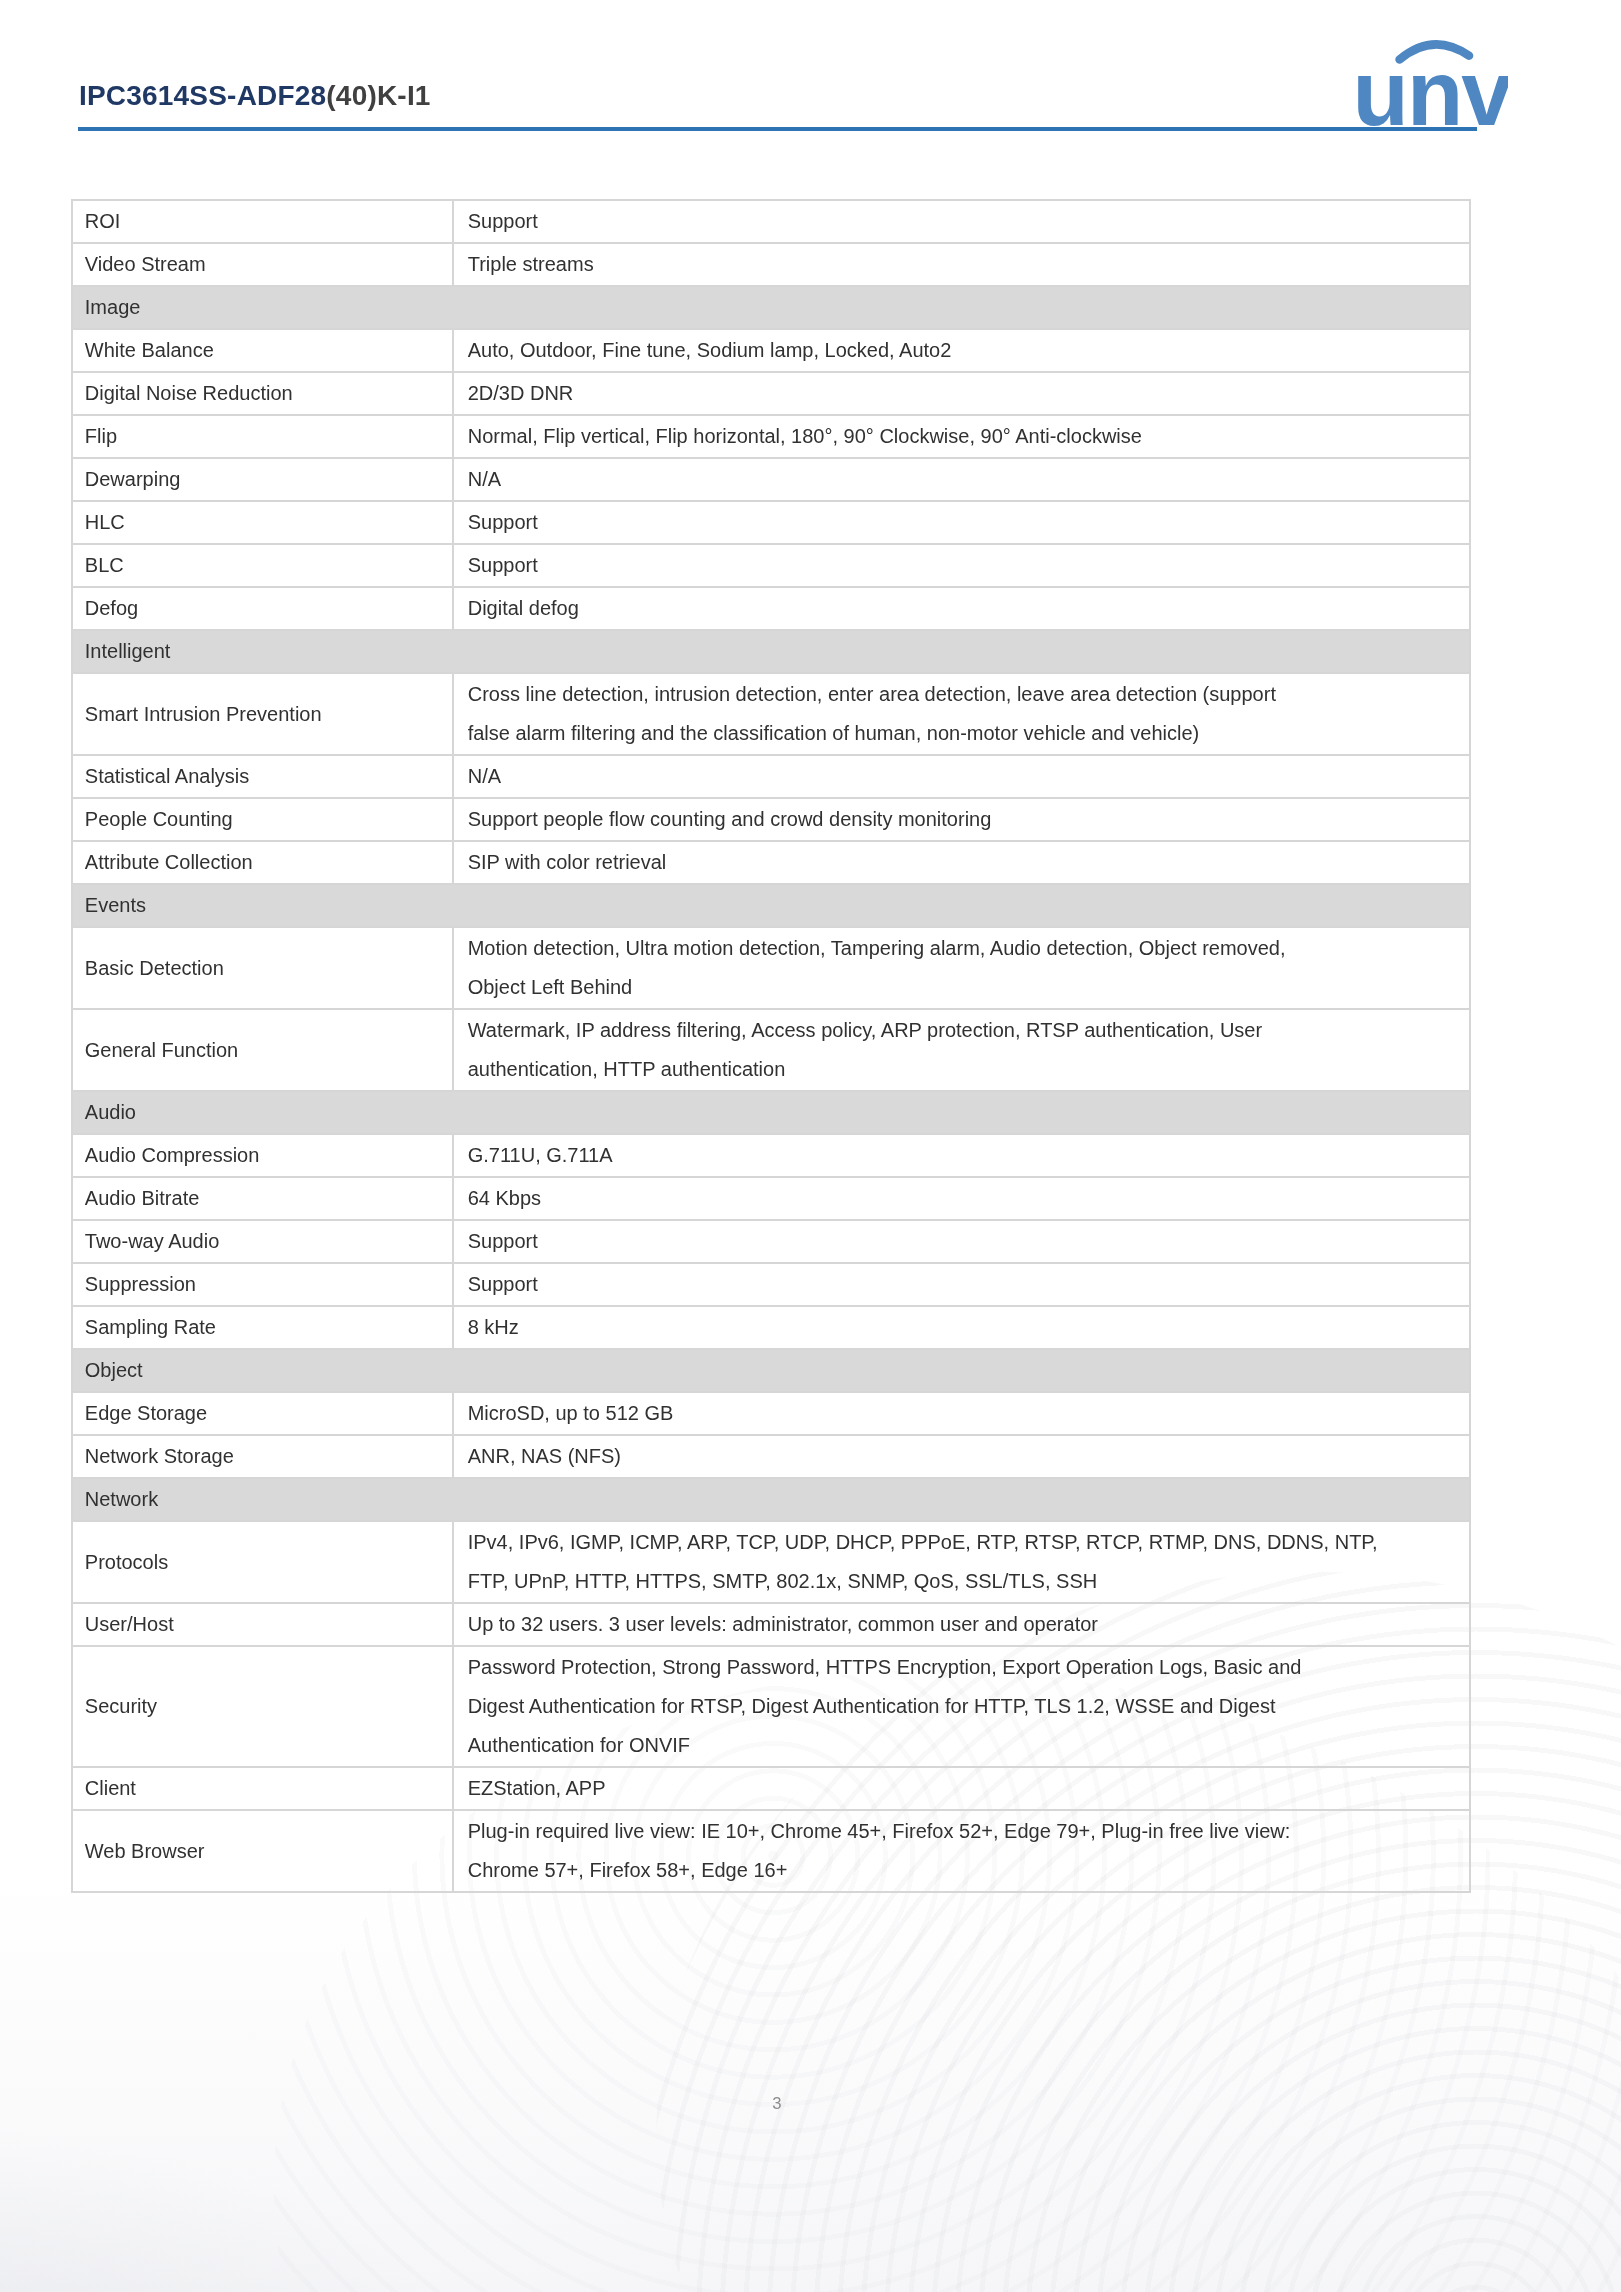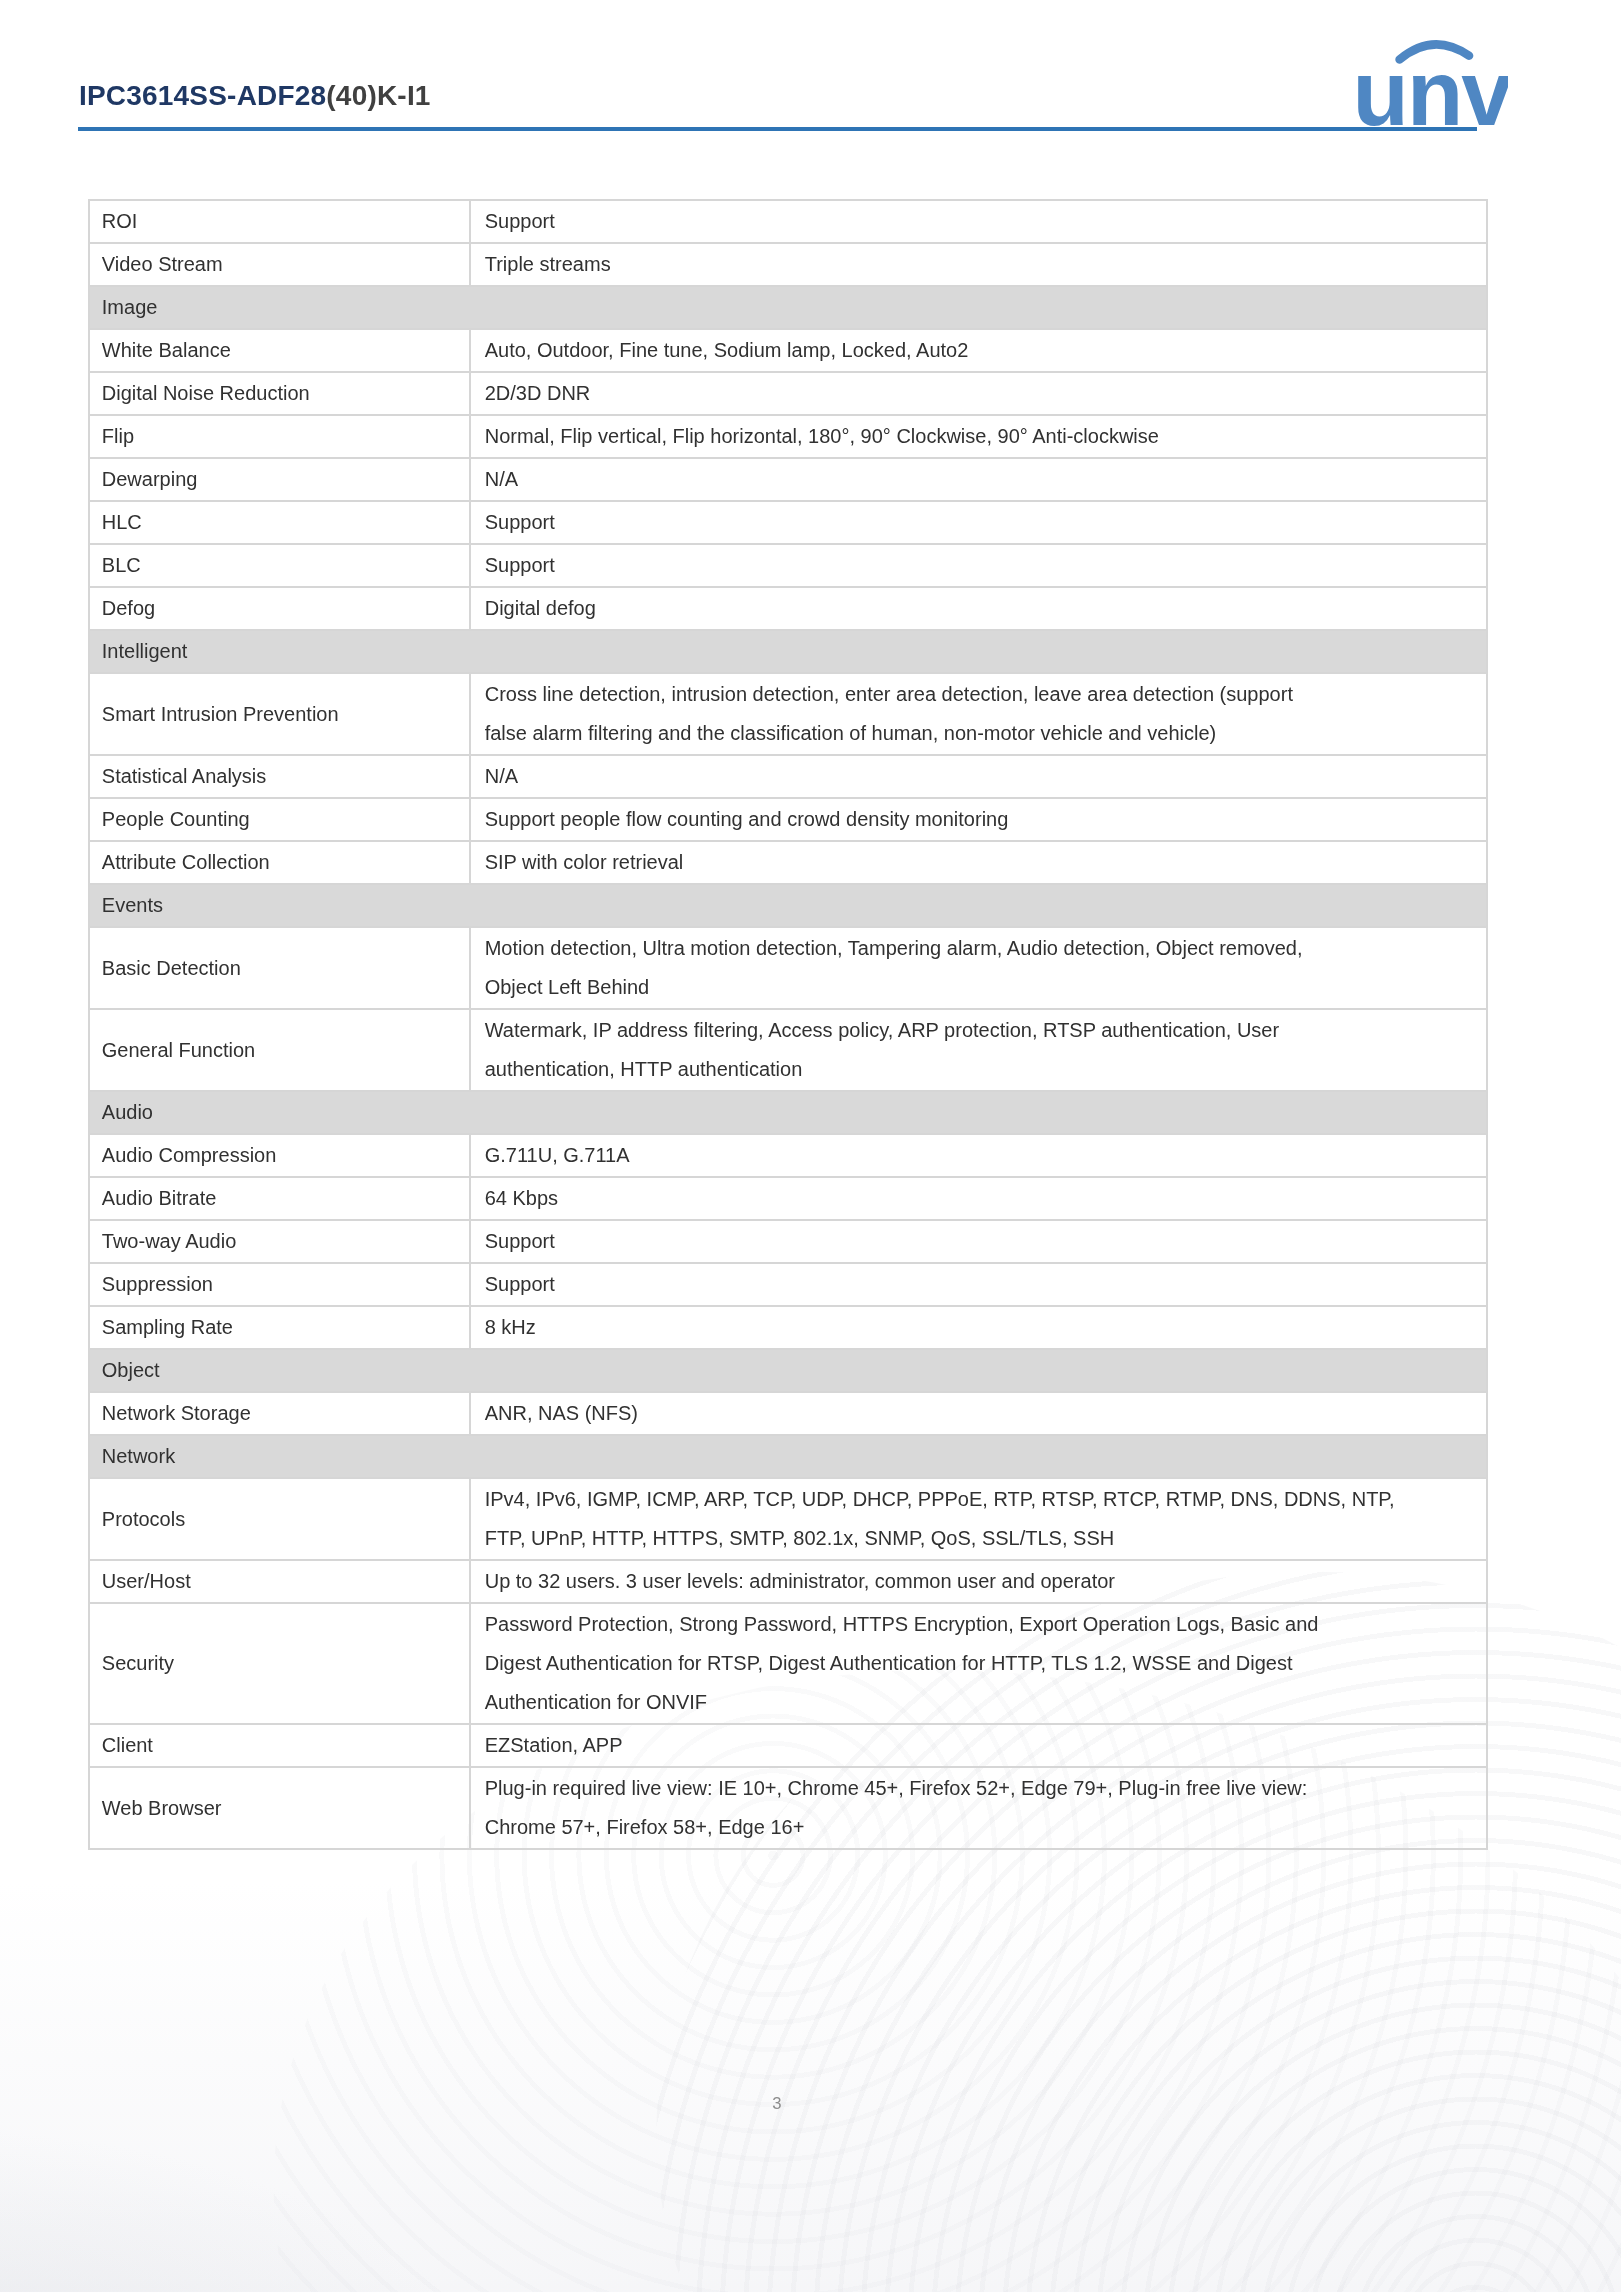--- a/index.html
+++ b/index.html
@@ -64,21 +64,21 @@
   .logo {
     position: absolute;
     left: 1355px; top: 35px;
     width: 153px; height: 94px;
     z-index: 1;
   }
 
   
   table.spec-table {
     position: absolute;
-    left: 88px; top: 199px;
+    left: 71px; top: 199px;
     width: 1400px;
     z-index: 1;
     border-collapse: collapse;
     table-layout: fixed;
   }
   table.spec-table td {
     border: 2px solid #d6d6d6;
     font-size: 20px;
     line-height: 39px;
     vertical-align: middle;
@@ -222,20 +222,24 @@
         <td class="value-cell">Support</td>
       </tr>
       <tr>
         <td class="label-cell">Sampling Rate</td>
         <td class="value-cell">8 kHz</td>
       </tr>
       <tr>
         <td colspan="2" class="section-cell">Object</td>
       </tr>
       <tr>
+        <td class="label-cell">Edge Storage</td>
+        <td class="value-cell">MicroSD, up to 512 GB</td>
+      </tr>
+      <tr>
         <td class="label-cell">Network Storage</td>
         <td class="value-cell">ANR, NAS (NFS)</td>
       </tr>
       <tr>
         <td colspan="2" class="section-cell">Network</td>
       </tr>
       <tr>
         <td class="label-cell">Protocols</td>
         <td class="value-cell">IPv4, IPv6, IGMP, ICMP, ARP, TCP, UDP, DHCP, PPPoE, RTP, RTSP, RTCP, RTMP, DNS, DDNS, NTP,
 FTP, UPnP, HTTP, HTTPS, SMTP, 802.1x, SNMP, QoS, SSL/TLS, SSH</td>

